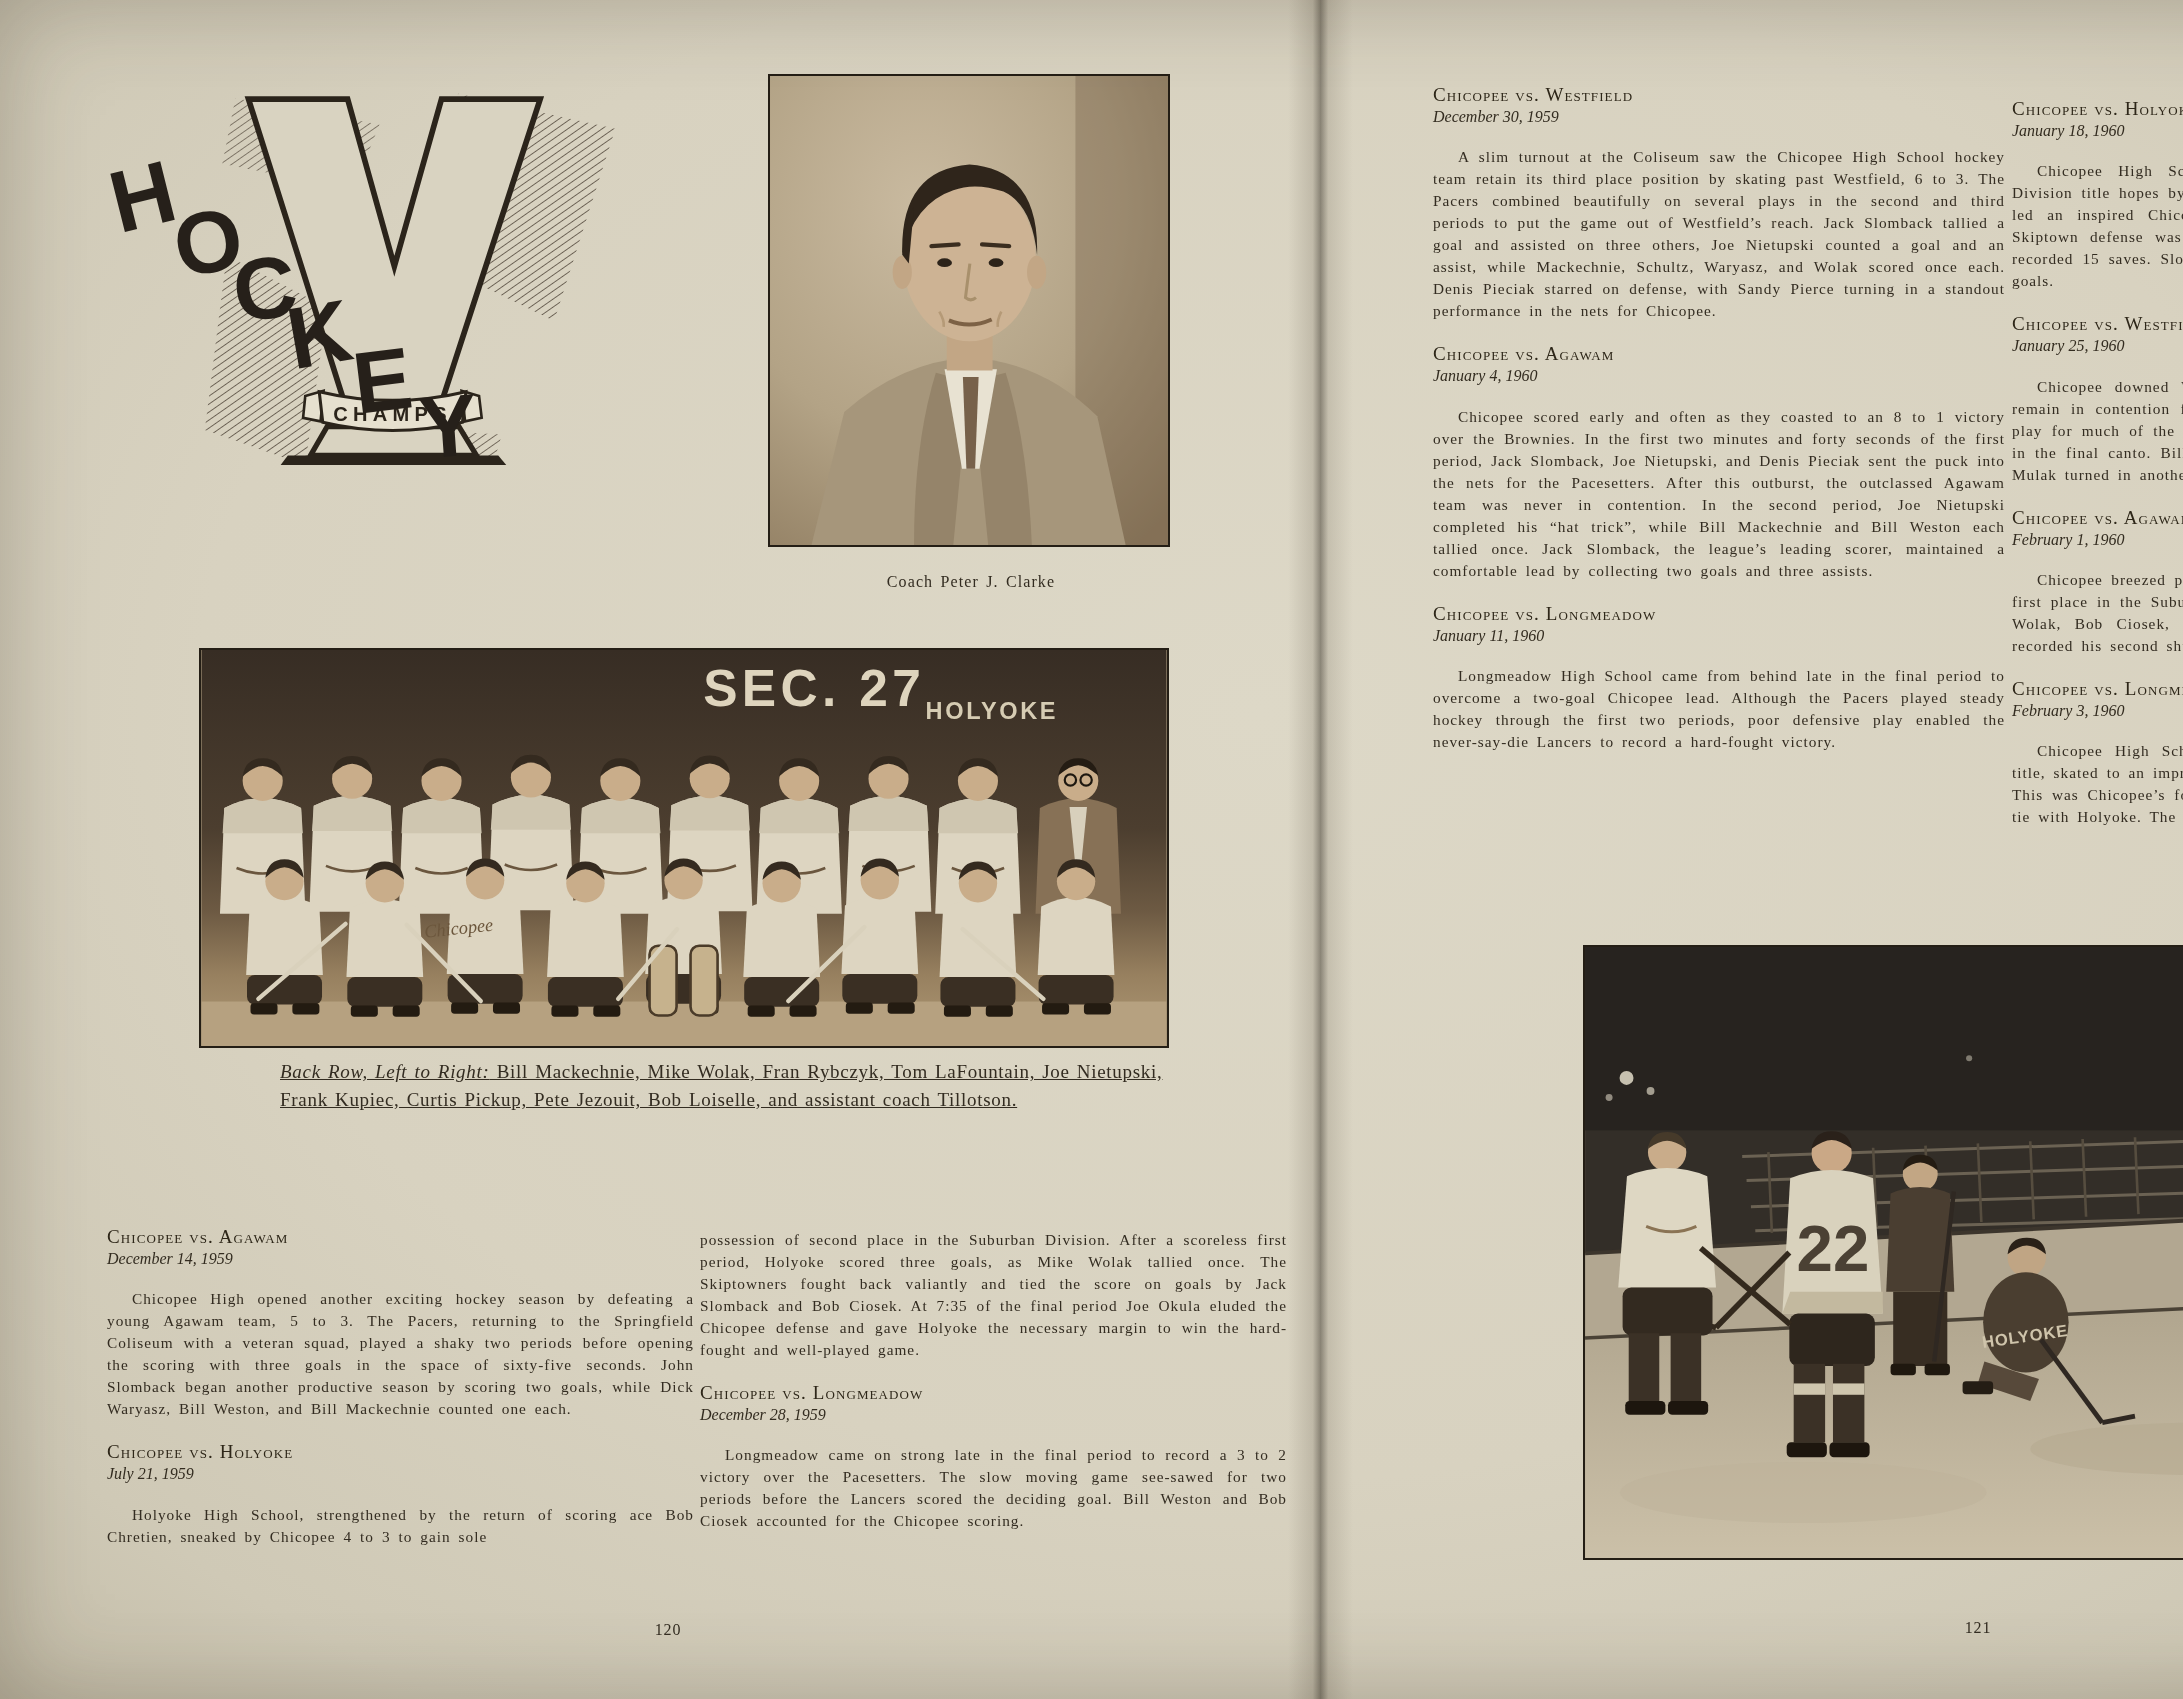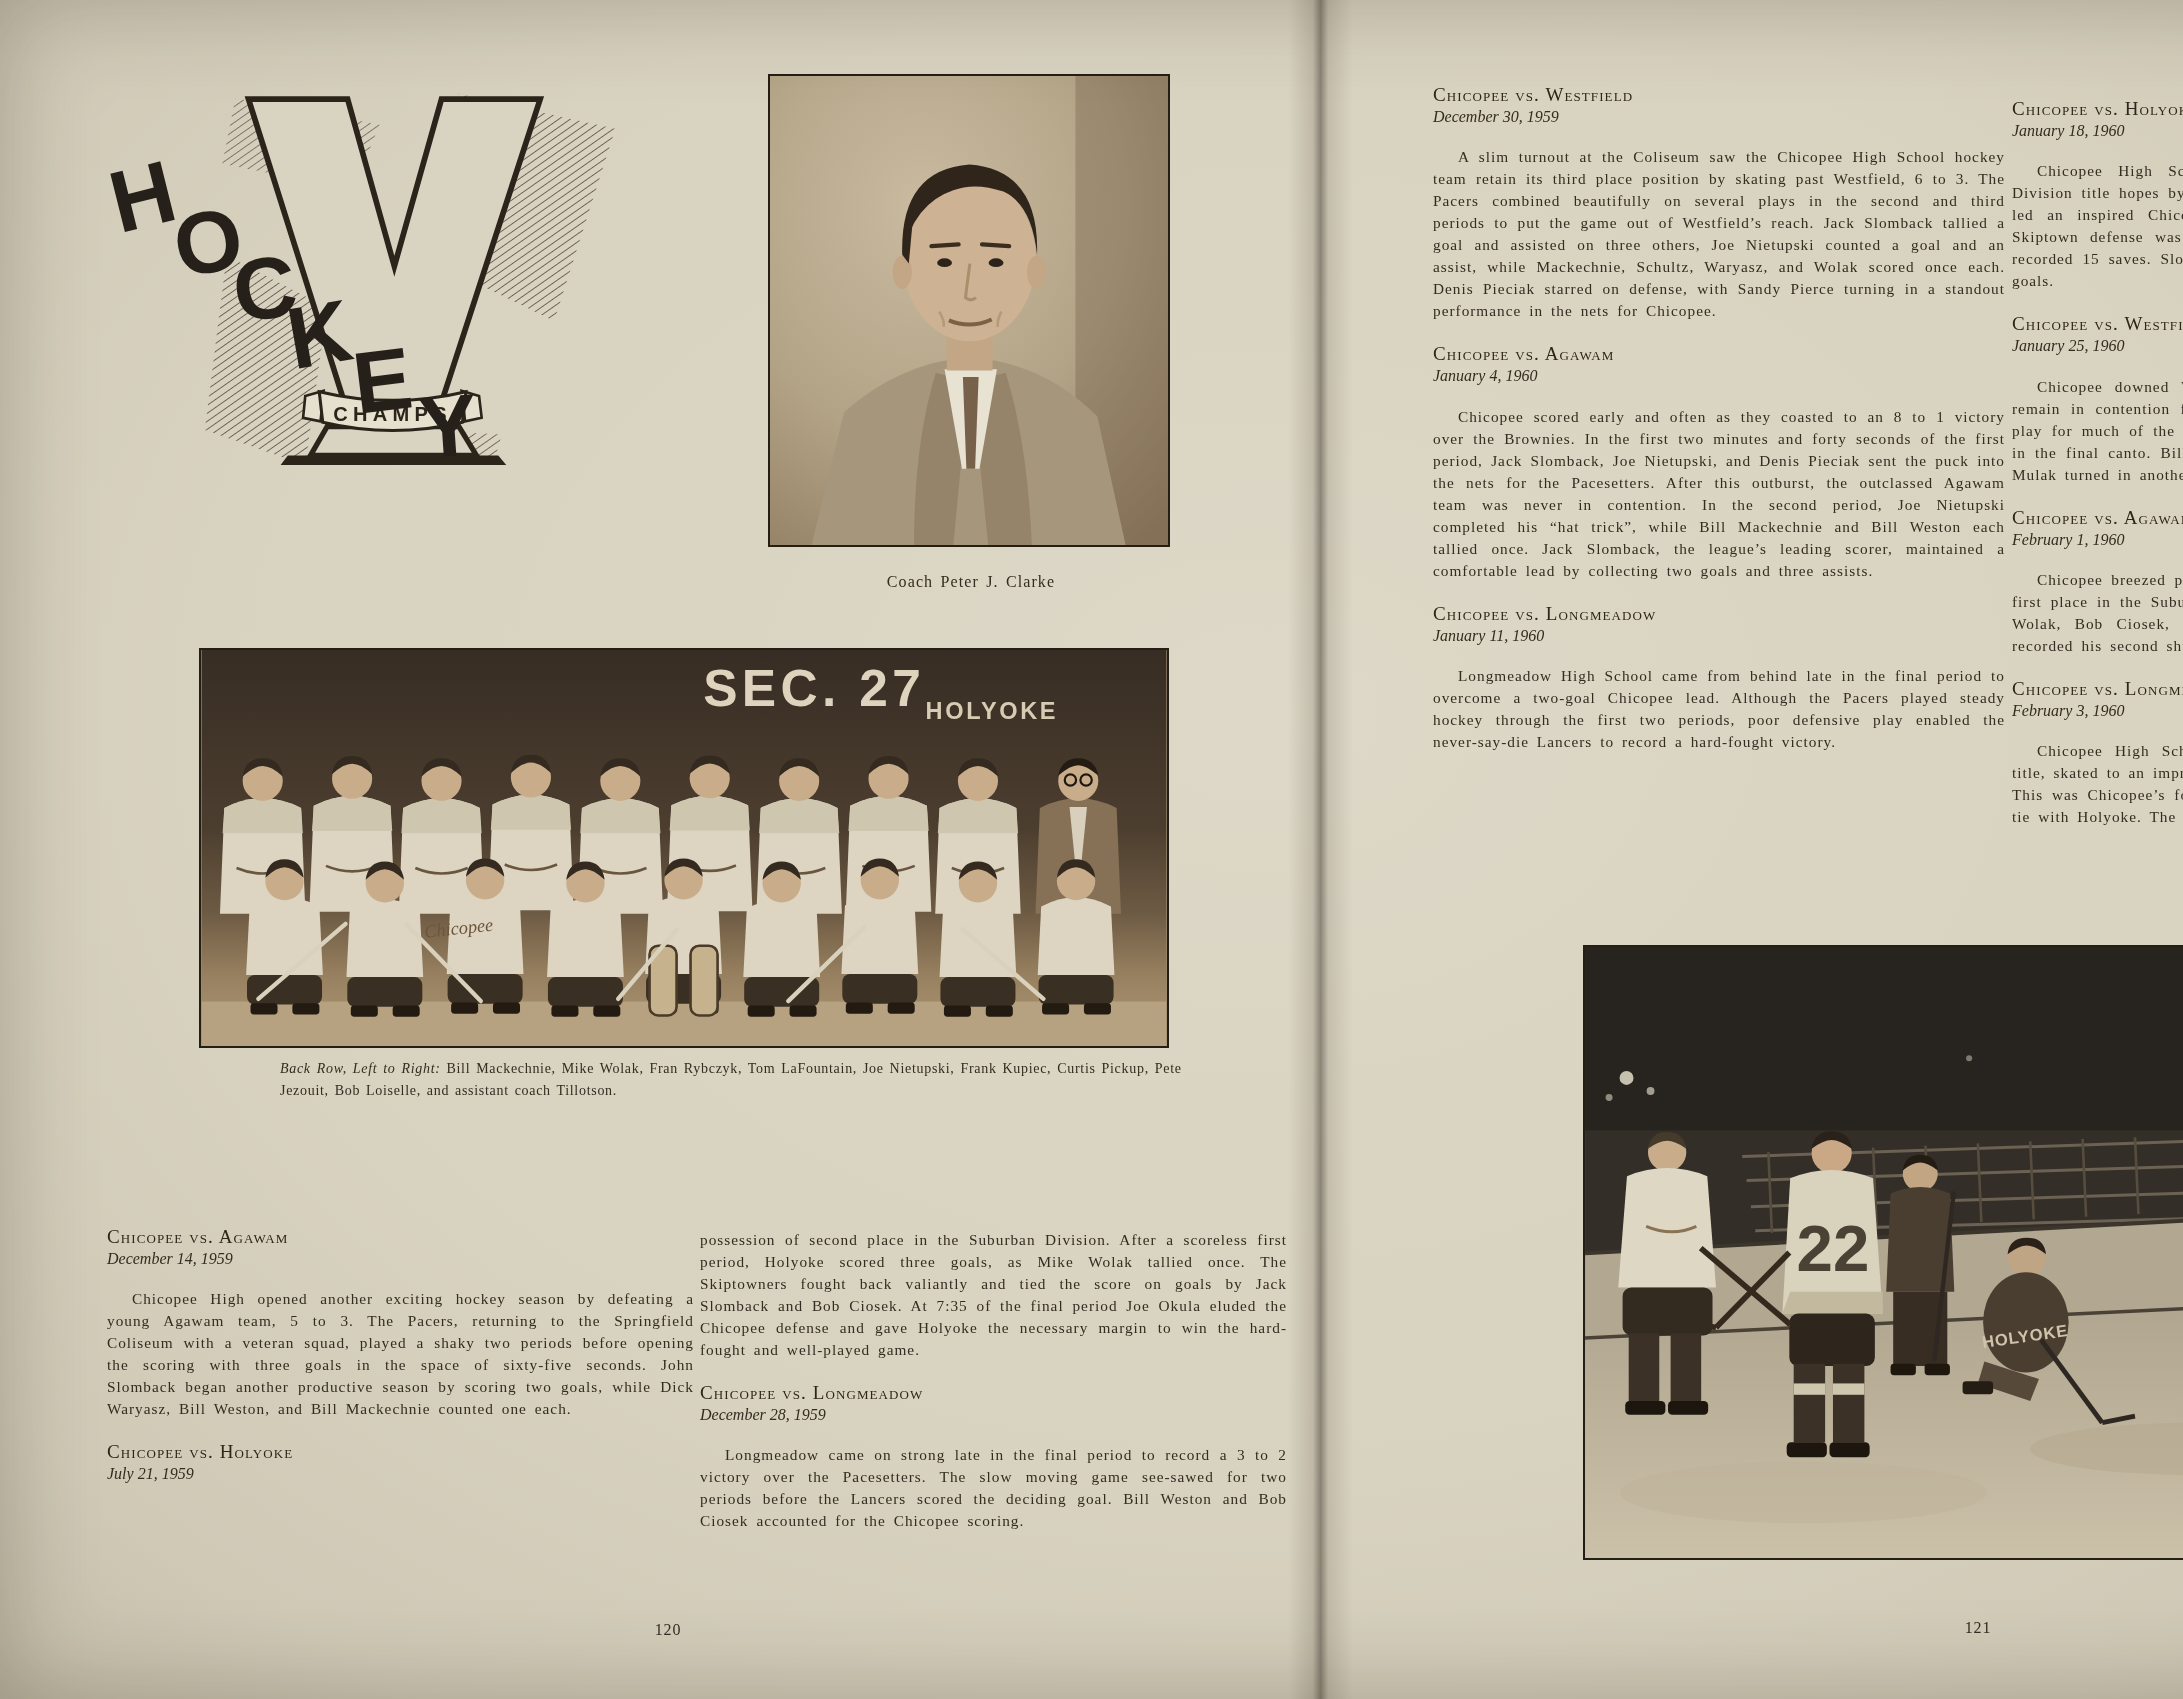--- a/index.html
+++ b/index.html
@@ -17,21 +17,21 @@
   .photo svg{display:block;width:100%;height:100%;}
   .art{position:absolute;}
   .col{position:absolute;}
   .section + .section{margin-top:20px;}
   .sec-head{font-size:19px;line-height:23px;font-variant:small-caps;letter-spacing:1.1px;color:#2e2719;}
   .sec-date{font-size:16px;line-height:22px;font-style:italic;margin:0;color:#332c20;}
   .sec-body{font-size:15.3px;line-height:22px;margin:18.3px 0 0 0;text-align:justify;
     letter-spacing:1px;word-spacing:3.1px;text-indent:25px;}
   .section .sec-body:first-child{margin-top:4px;text-indent:0;}
   .coach-caption{position:absolute;text-align:center;font-size:16px;letter-spacing:1.1px;word-spacing:2.2px;}
-  .team-caption{position:absolute;font-size:14px;line-height:22px;letter-spacing:0.7px;word-spacing:1.7px;}
+  .team-caption{position:absolute;font-size:19px;line-height:28px;letter-spacing:0.7px;word-spacing:1.7px;text-decoration:underline;}
   .team-caption p{margin:0;}
   .cap-lead{font-style:italic;}
   .page-num{position:absolute;font-size:16px;letter-spacing:0.9px;text-align:center;width:96px;}
   .sans{font-family:"Liberation Sans", sans-serif;}
 </style>
 </head>
 <body>
 
 <div class="spread">
 
@@ -193,20 +193,21 @@
 
   <div class="col" style="left:107px;top:1225px;width:587px;">
     <div class="section">
       <div class="sec-head">Chicopee vs. Agawam</div>
       <div class="sec-date">December 14, 1959</div>
       <p class="sec-body">Chicopee High opened another exciting hockey season by defeating a young Agawam team, 5 to 3. The Pacers, returning to the Springfield Coliseum with a veteran squad, played a shaky two periods before opening the scoring with three goals in the space of sixty-five seconds. John Slomback began another productive season by scoring two goals, while Dick Waryasz, Bill Weston, and Bill Mackechnie counted one each.</p>
     </div>
     <div class="section">
       <div class="sec-head">Chicopee vs. Holyoke</div>
       <div class="sec-date">July 21, 1959</div>
+      <p class="sec-body">Holyoke High School, strengthened by the return of scoring ace Bob Chretien, sneaked by Chicopee 4 to 3 to gain sole</p>
     </div>
   </div>
 
   <div class="col" style="left:700px;top:1225px;width:587px;">
     <div class="section">
       <p class="sec-body">possession of second place in the Suburban Division. After a scoreless first period, Holyoke scored three goals, as Mike Wolak tallied once. The Skiptowners fought back valiantly and tied the score on goals by Jack Slomback and Bob Ciosek. At 7:35 of the final period Joe Okula eluded the Chicopee defense and gave Holyoke the necessary margin to win the hard-fought and well-played game.</p>
     </div>
     <div class="section">
       <div class="sec-head">Chicopee vs. Longmeadow</div>
       <div class="sec-date">December 28, 1959</div>

